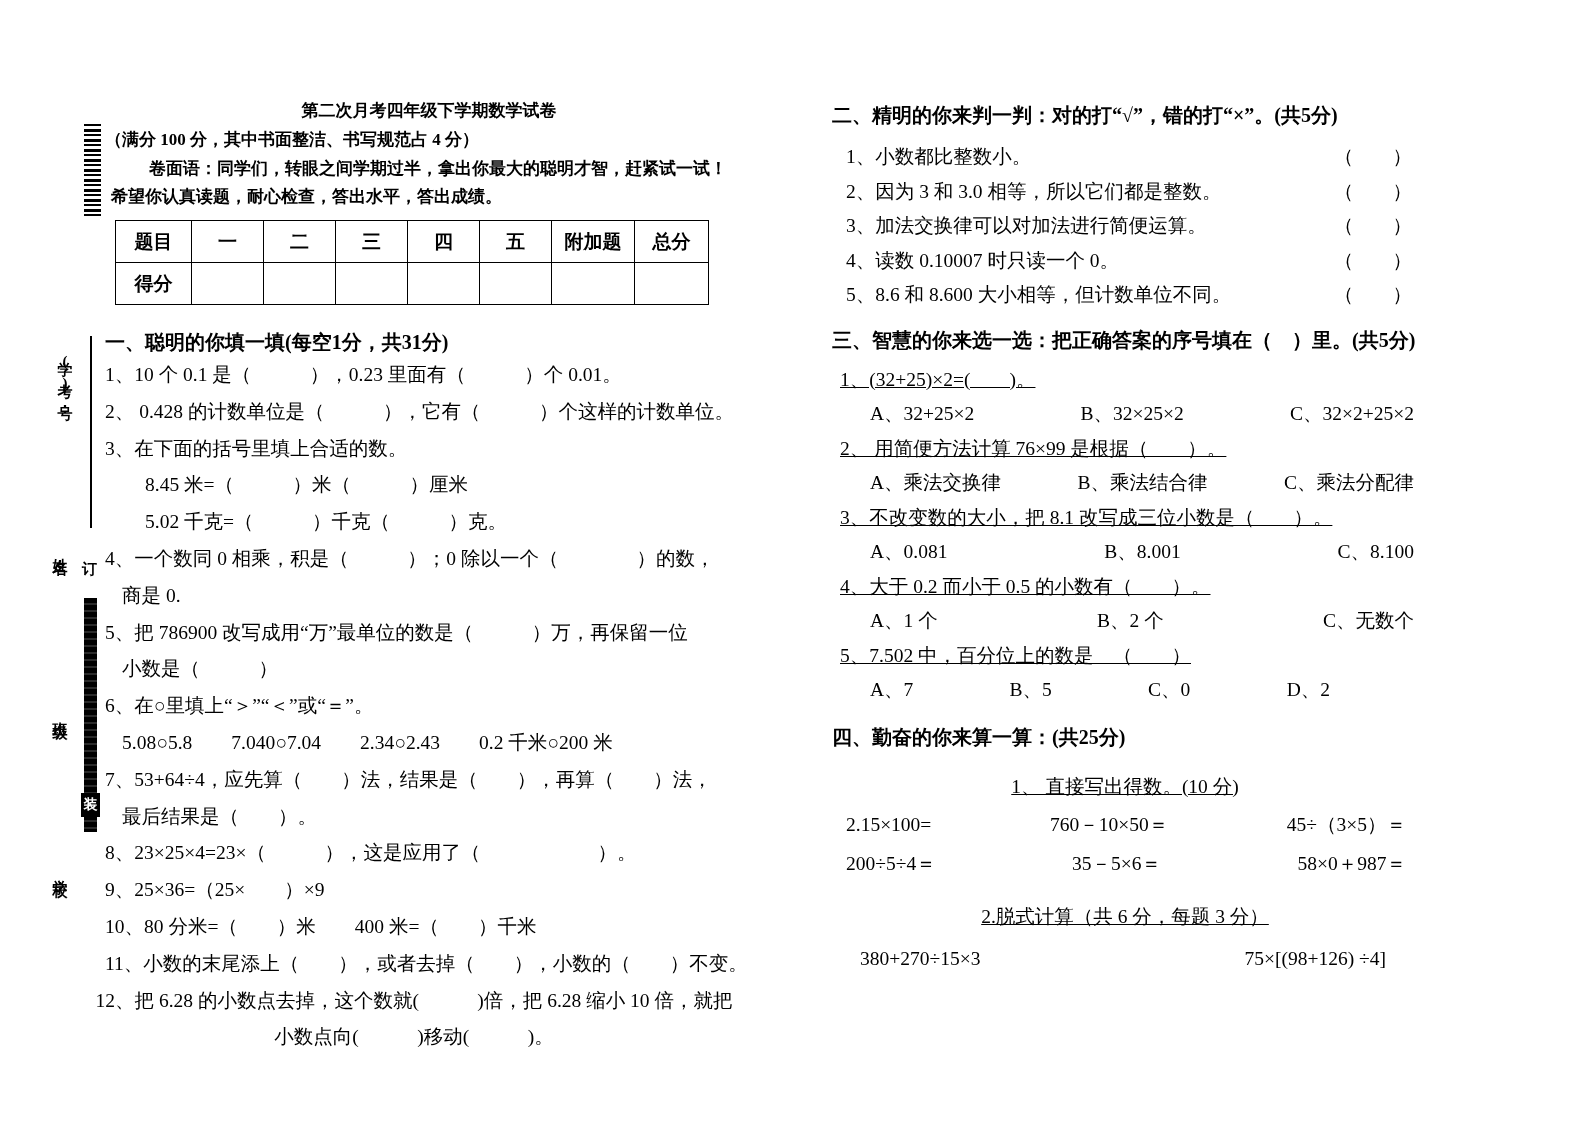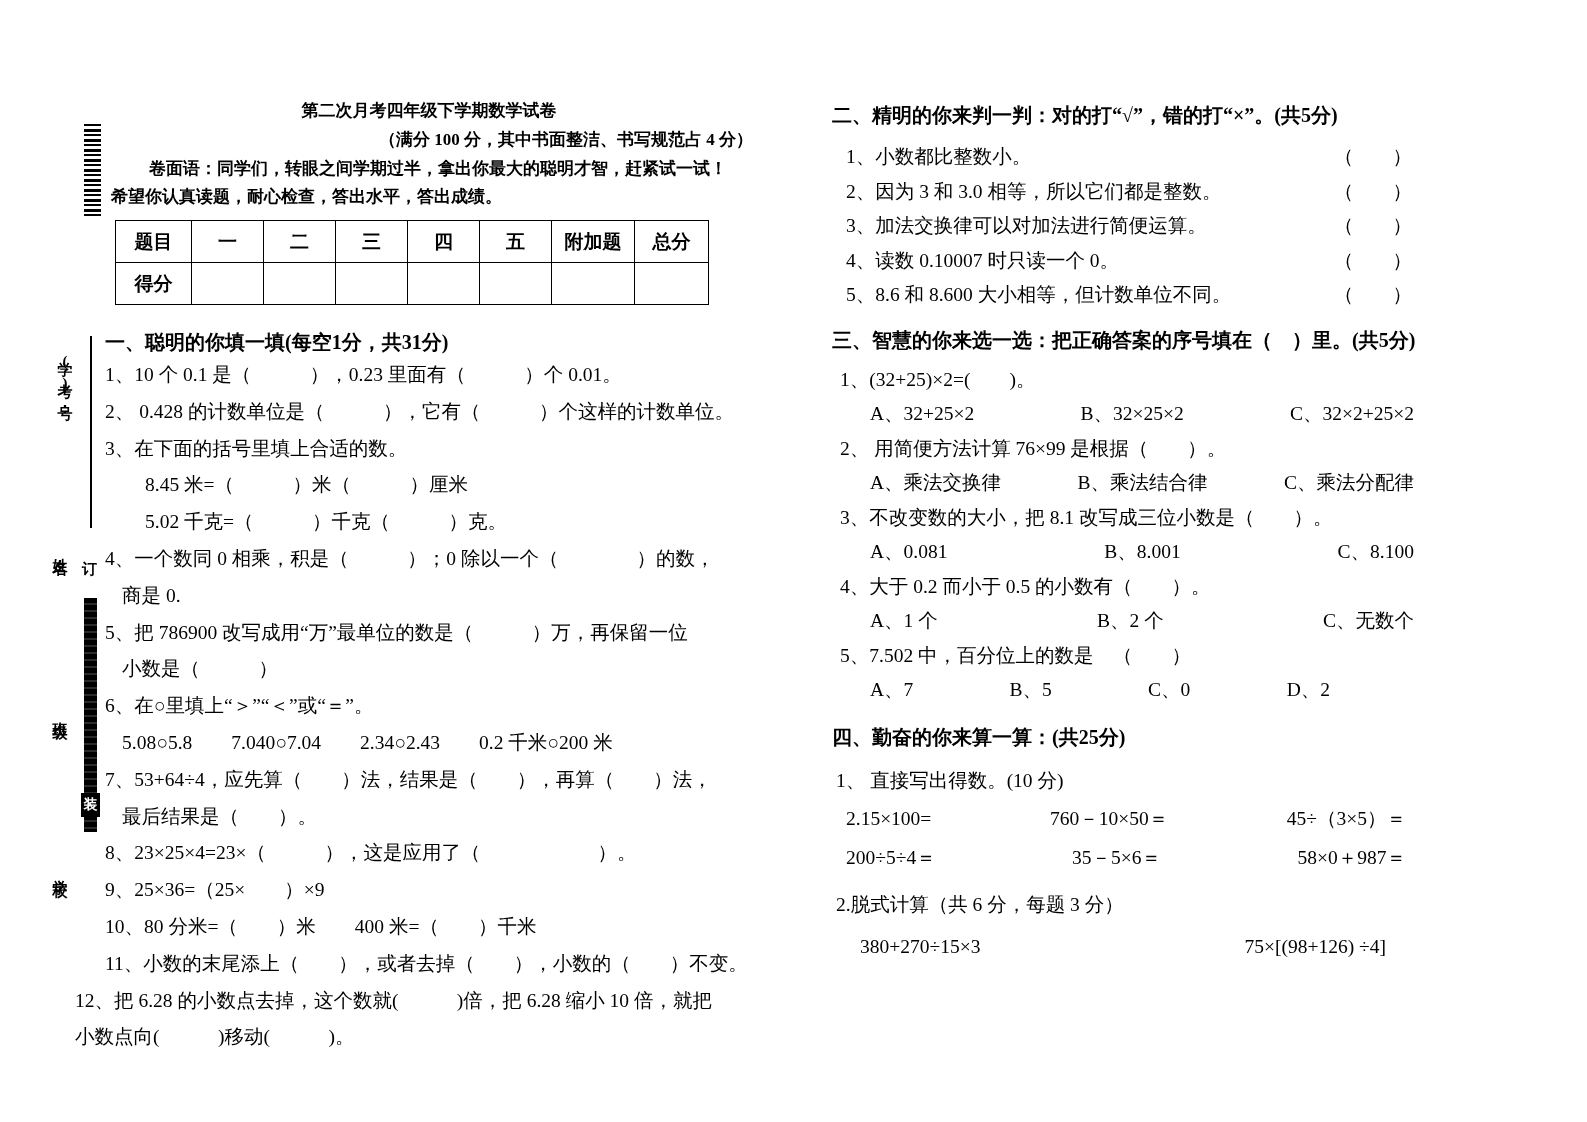--- a/index.html
+++ b/index.html
@@ -17,47 +17,47 @@
   .midline{position:absolute;left:90px;top:336px;width:2px;height:192px;background:#000;}
   .dingchar{position:absolute;left:82px;top:560px;font-size:15px;font-weight:bold;}
   .darkbar{position:absolute;left:84px;top:598px;width:13px;height:234px;
            background:repeating-linear-gradient(180deg,#000 0 5px,#2b2b2b 5px 7px);}
   .zhuangchar{position:absolute;left:81px;top:793px;width:19px;padding:3px 0;background:#000;
               color:#fff;font-size:14px;font-weight:bold;text-align:center;}
   
   .col-left{position:absolute;left:105px;top:96px;width:648px;}
   .col-right{position:absolute;left:832px;top:100px;width:582px;}
   .title{font-size:17px;font-weight:bold;text-align:center;margin:0;line-height:30px;}
-  .subtitle{font-size:17px;font-weight:bold;text-align:right;line-height:28px;}
+  .subtitle{font-size:17px;font-weight:bold;text-align:left;line-height:28px;}
   .notice1{font-size:17px;font-weight:bold;line-height:30px;padding-left:44px;white-space:nowrap;}
   .notice2{font-size:17px;font-weight:bold;line-height:26px;padding-left:6px;}
   table.score{border-collapse:collapse;margin:10px 0 0 10px;}
   table.score td{border:1.6px solid #000;text-align:center;font-size:19px;height:41px;padding:0;}
   td.c0{width:75px;font-weight:bold;}
   td.cn{width:71px;font-weight:bold;}
   td.cf{width:82px;font-weight:bold;}
   td.ct{width:73px;font-weight:bold;}
   td.blank{font-weight:normal;}
   .sec{font-size:20px;font-weight:bold;line-height:30px;white-space:nowrap;}
   .s1h{margin-top:22px;}
   .line{font-size:19.5px;line-height:36.8px;white-space:nowrap;}
   .col-left .i1{padding-left:40px;}
   .col-left .i2{padding-left:17px;}
-  .col-left .hang{margin-left:-30px;}
-  .col-right .line{line-height:34.5px;}
+  .col-left .hang{margin-left:-30px;text-align:center;}
+  .col-right .line{line-height:34.5px;text-decoration:underline;}
   .jrow{display:flex;justify-content:space-between;font-size:19.5px;line-height:34.5px;
         padding-left:14px;padding-right:2px;}
   .s2h{margin-bottom:10px;}
   .s3h{margin-top:12px;margin-bottom:8px;}
   .stem{padding-left:8px;}
   .optrow{display:flex;justify-content:space-between;font-size:19.5px;line-height:34.5px;
           padding-left:38px;}
   .optrow.o4{padding-right:84px;}
   .s4h{margin-top:14px;margin-bottom:8px;}
-  .sub{padding-left:4px;margin-top:12px;}
+  .sub{padding-left:4px;margin-top:18px;text-align:center;}
   .calcrow{display:flex;justify-content:space-between;font-size:19.5px;line-height:36px;
            padding-left:14px;padding-right:8px;margin-top:3px;}
   .calcrow.c4{padding-left:28px;padding-right:28px;margin-top:6px;text-align:right;}
 </style>
 </head>
 <body>
 
 <div class="page">
 
   <div class="barcode"></div>

